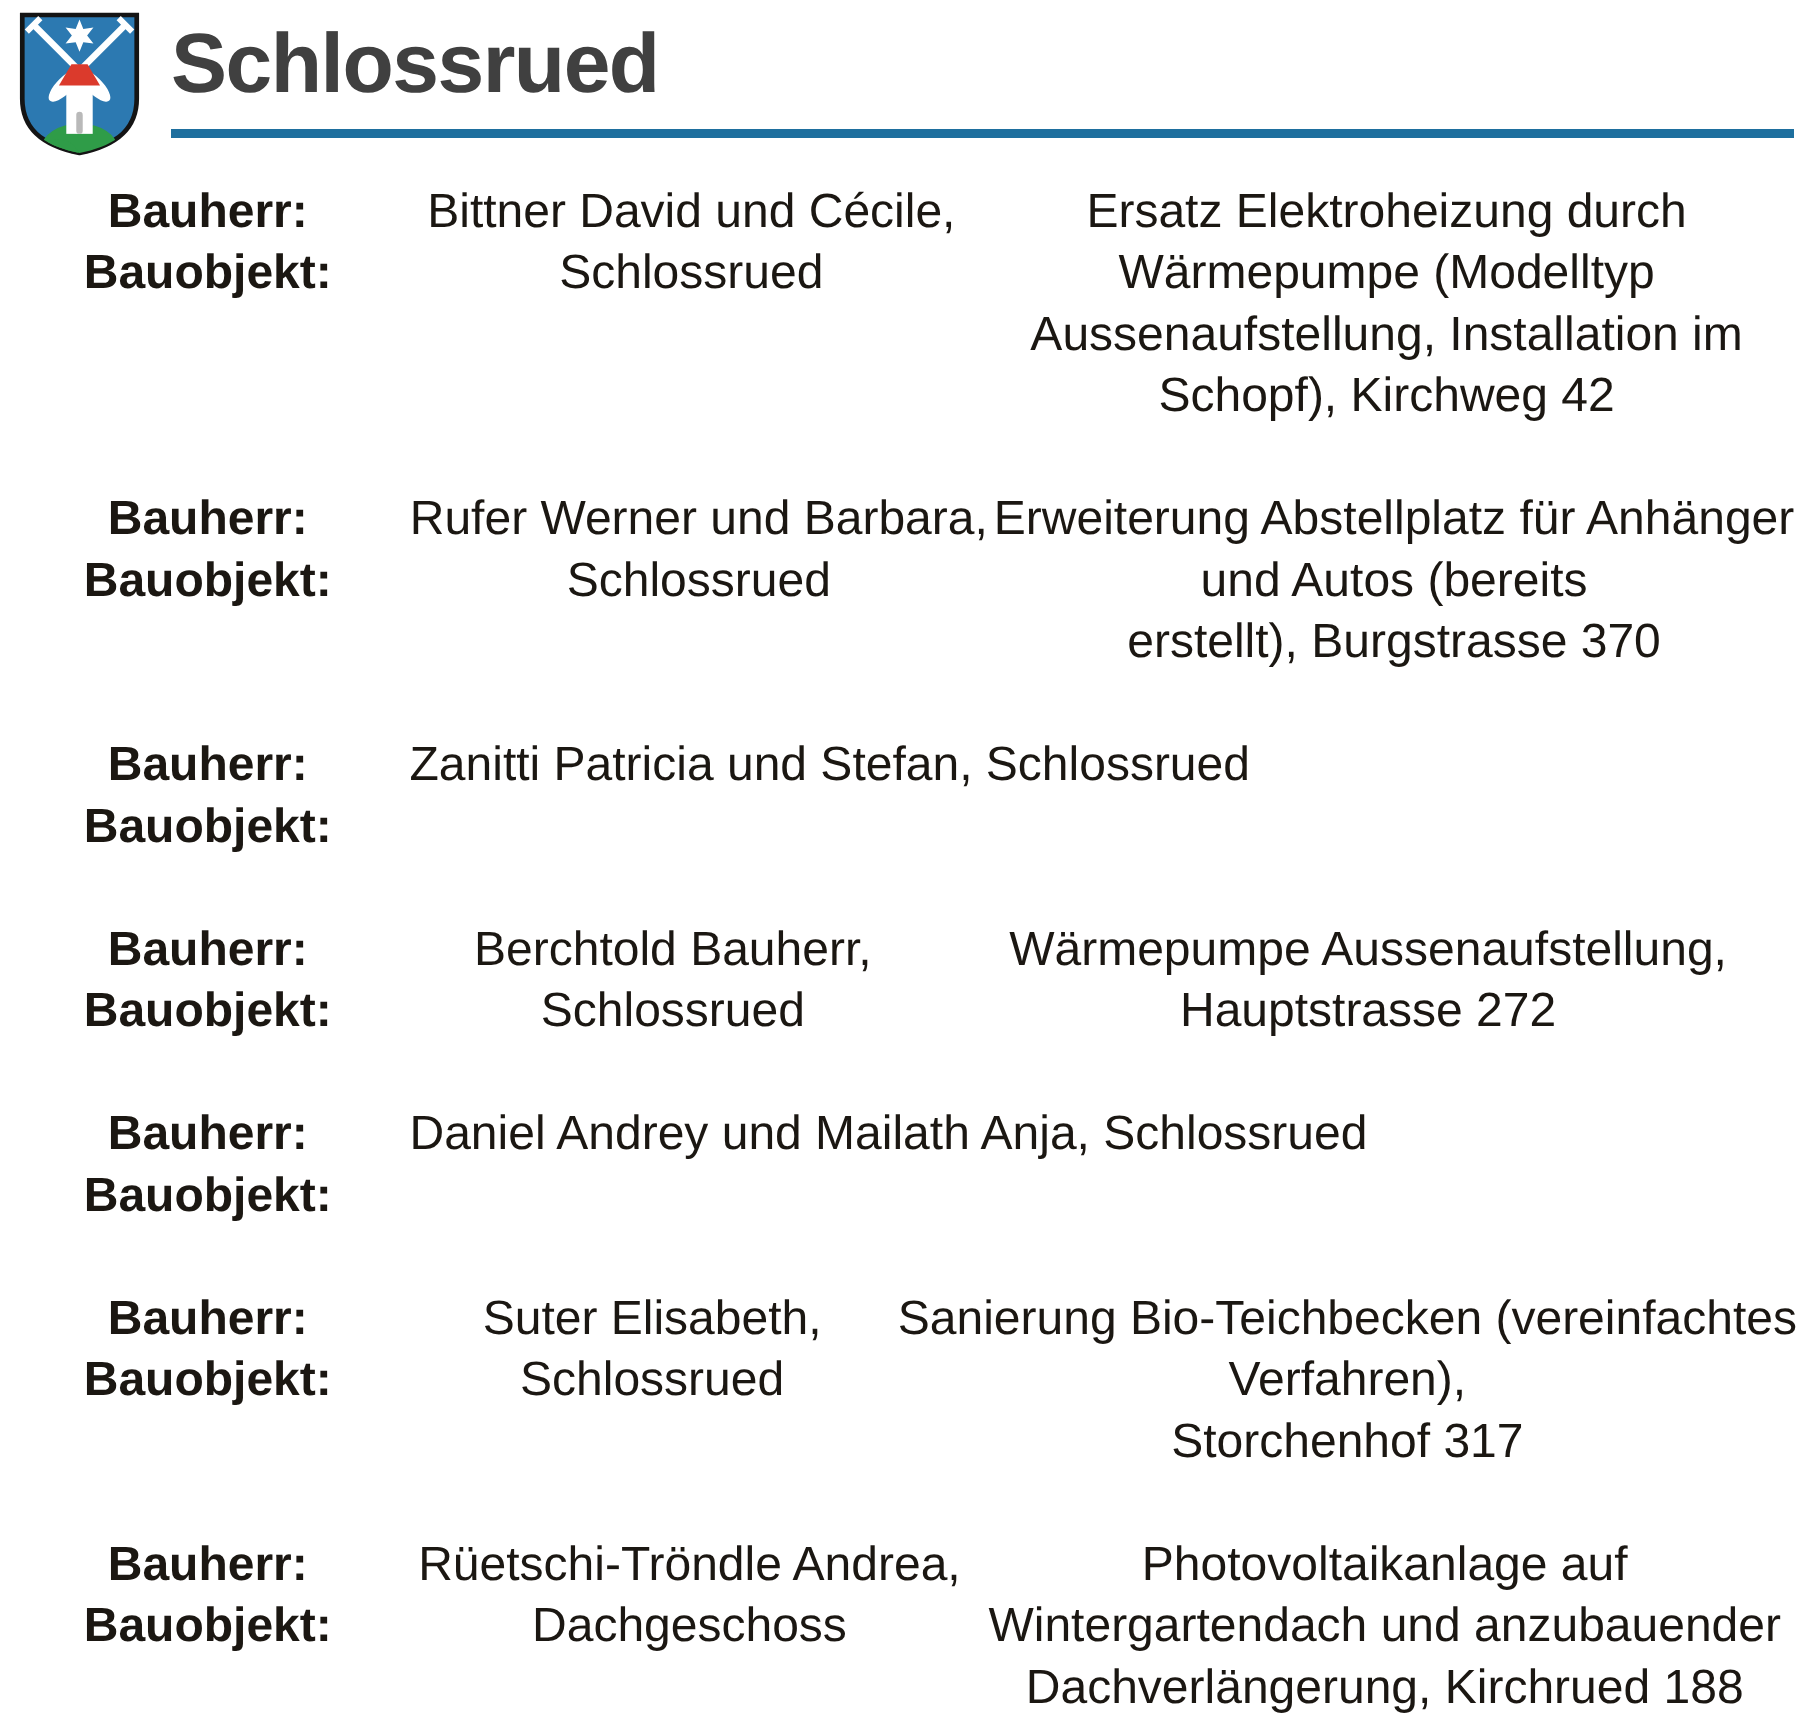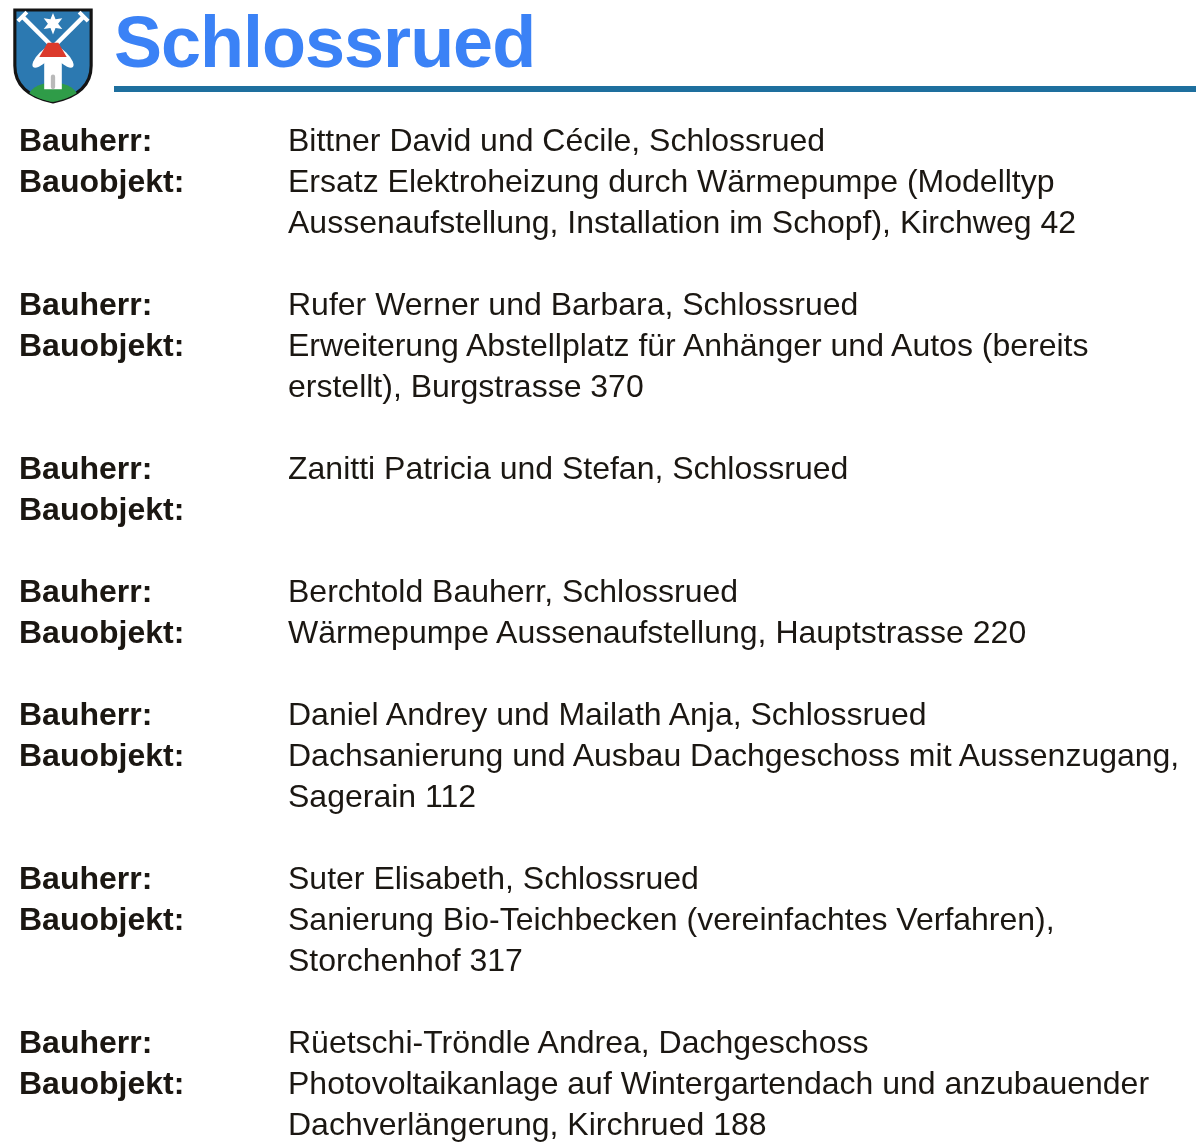--- a/index.html
+++ b/index.html
@@ -10,39 +10,39 @@
     color: #1b1712;
     overflow: hidden;
   }
   .header { position: relative; height: 120px; }
   .crest {
     position: absolute; left: 8px; top: 4px;
     width: 90px; height: 102px;
   }
   .page-title {
     position: absolute; left: 114px; top: 2px;
-    font-size: 72px; font-weight: bold; letter-spacing: -1px;
-    color: #3b82f6; line-height: 80px; white-space: nowrap;
+    font-size: 56px; font-weight: bold; letter-spacing: -1px;
+    color: #404040; line-height: 80px; white-space: nowrap;
   }
   .title-rule {
     position: absolute; left: 114px; top: 86px;
     width: 1082px; height: 6px;
     background: #1e6f9e;
   }
-  .entries { padding-left: 19px; }
+  .entries { padding-left: 4px; text-align: center; }
   .entry {
     display: grid;
     grid-template-columns: 269px auto;
     margin-bottom: 41px;
     font-size: 32px; line-height: 41px;
   }
   .entry:last-child { margin-bottom: 0; }
   .lbl-col { display: flex; flex-direction: column; }
   .lbl { font-weight: bold; color: #1b1712; }
-  .val-col { display: flex; flex-direction: column; }
+  .val-col { display: flex; }
   .val { white-space: pre-line; color: #1b1712; max-width: 900px; }
 </style>
 </head>
 <body>
 
 <div class="header">
 
   <svg class="crest" viewBox="0 0 92 104" aria-hidden="true">
     <defs>
       <clipPath id="shieldClip">
@@ -116,33 +116,31 @@
     </div>
   </div>
 
   <div class="entry">
     <div class="lbl-col">
       <div class="lbl">Bauherr:</div>
       <div class="lbl">Bauobjekt:</div>
     </div>
     <div class="val-col">
       <div class="val">Berchtold Bauherr, Schlossrued</div>
-      <div class="val">Wärmepumpe Aussenaufstellung, Hauptstrasse 220</div>
+      <div class="val">Wärmepumpe Aussenaufstellung, Hauptstrasse 272</div>
     </div>
   </div>
 
   <div class="entry">
     <div class="lbl-col">
       <div class="lbl">Bauherr:</div>
       <div class="lbl">Bauobjekt:</div>
     </div>
     <div class="val-col">
       <div class="val">Daniel Andrey und Mailath Anja, Schlossrued</div>
-      <div class="val">Dachsanierung und Ausbau Dachgeschoss mit Aussenzugang,
-Sagerain 112</div>
     </div>
   </div>
 
   <div class="entry">
     <div class="lbl-col">
       <div class="lbl">Bauherr:</div>
       <div class="lbl">Bauobjekt:</div>
     </div>
     <div class="val-col">
       <div class="val">Suter Elisabeth, Schlossrued</div>

